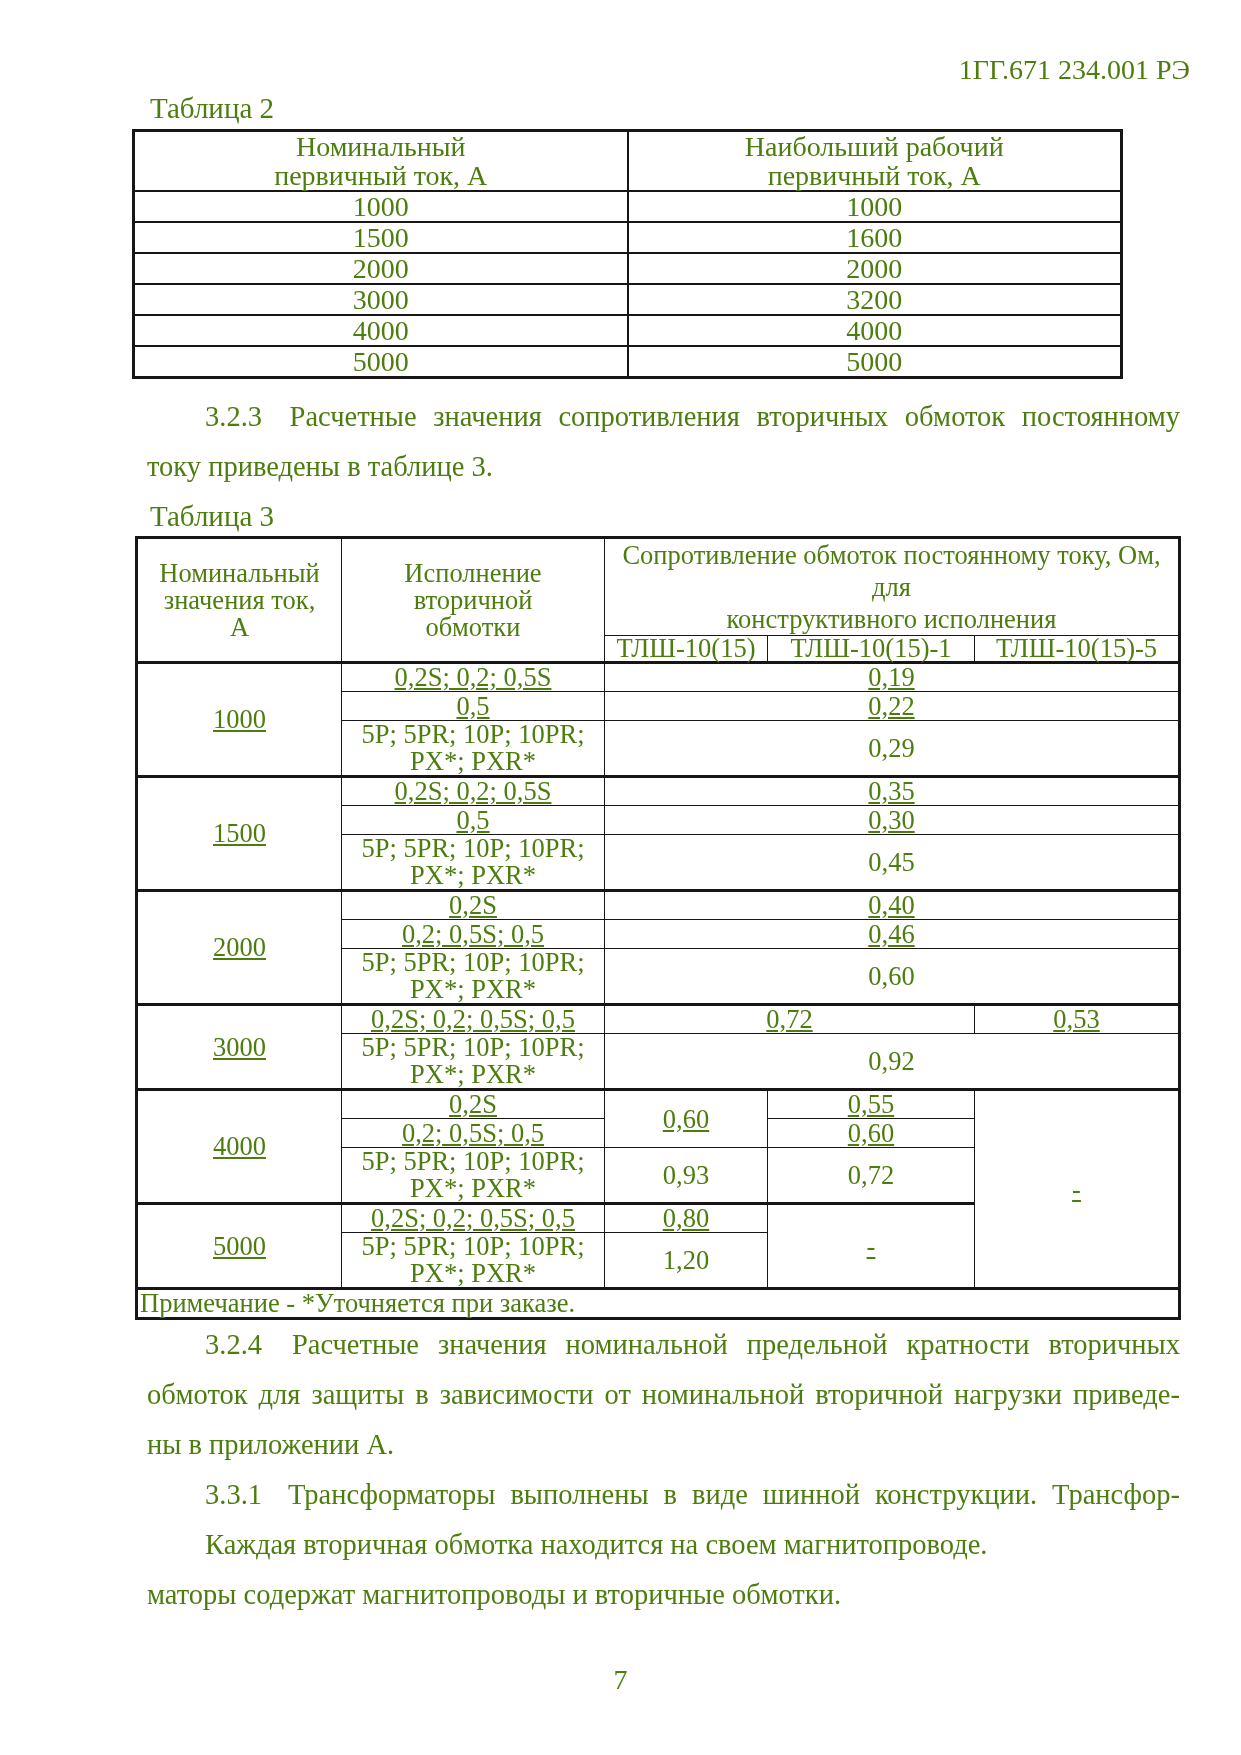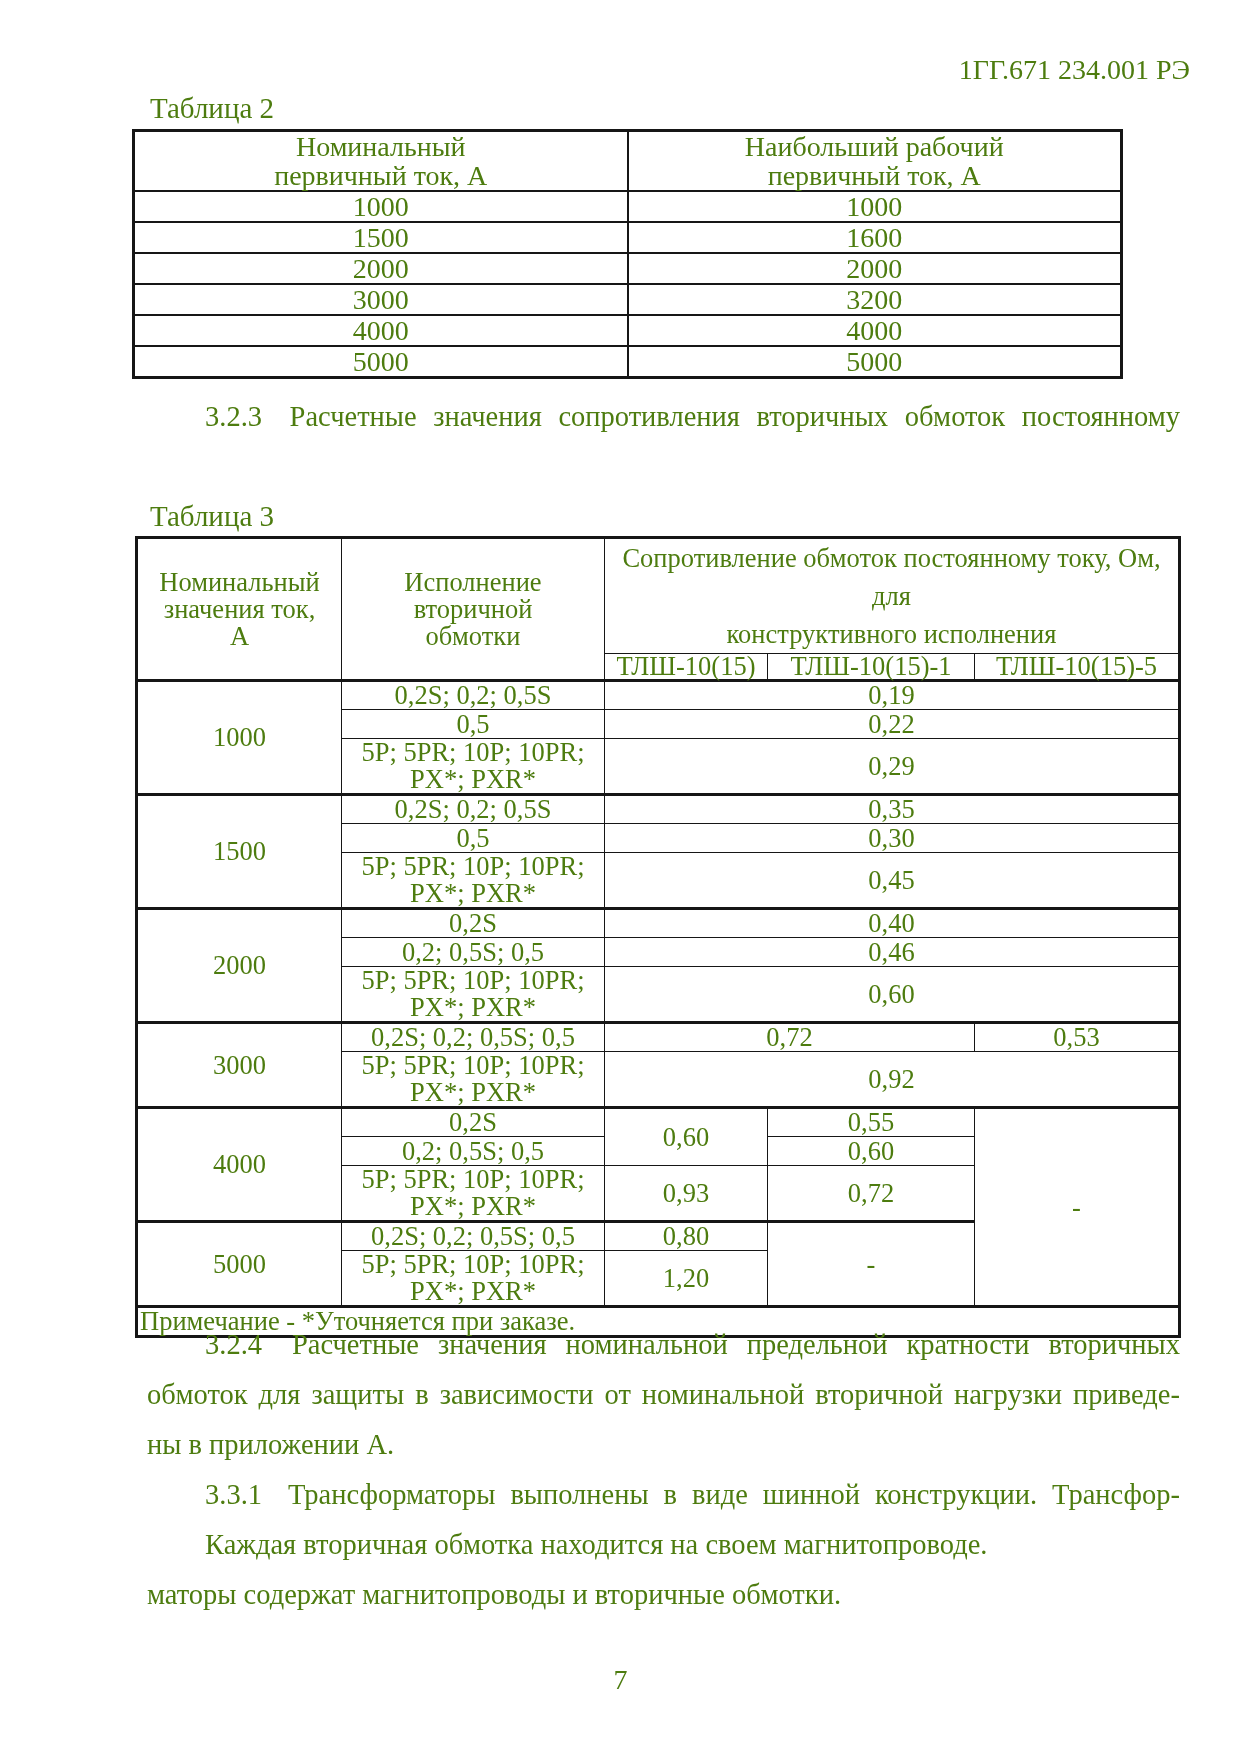--- a/index.html
+++ b/index.html
@@ -57,23 +57,23 @@
     border: 3px solid #161616;
   }
   .t3 td {
     border: 1.5px solid #161616;
     text-align: center;
     vertical-align: middle;
     padding: 0 2px;
     font-size: 26.5px;
     line-height: 27px;
   }
-  .t3 td.gh { height: 60px; line-height: 38px; }
+  .t3 td.gh { height: 60px; line-height: 32px; }
   .t3 tr.sub td { height: 24px; line-height: 25px; }
-  .t3 tr.single td { height: 29px; }
+  .t3 tr.single td { height: 29px; text-decoration: underline; }
   .t3 tr.double td { height: 56px; }
   .t3 tr.gs td { border-top-width: 3px; }
   .t3 tr.noterow td {
     border-top-width: 3px;
     height: 29px;
     text-align: left;
   }
 
   
   .para { position: absolute; left: 147px; width: 1033px; font-size: 28.5px; }
@@ -144,20 +144,21 @@
         <td>5000</td>
       </tr>
     </tbody>
   </table>
 
   <div class="para p323">
     <div class="line ind">
       <span class="num">3.2.3</span>
       <span>Расчетные значения сопротивления вторичных обмоток постоянному</span>
     </div>
+    <div class="line plain">току приведены в таблице 3.</div>
   </div>
 
   <div class="cap cap3">Таблица 3</div>
 
   <table class="t3">
     <colgroup>
       <col style="width:205px">
         <col style="width:263px">
         <col style="width:163px">
         <col style="width:207px">

